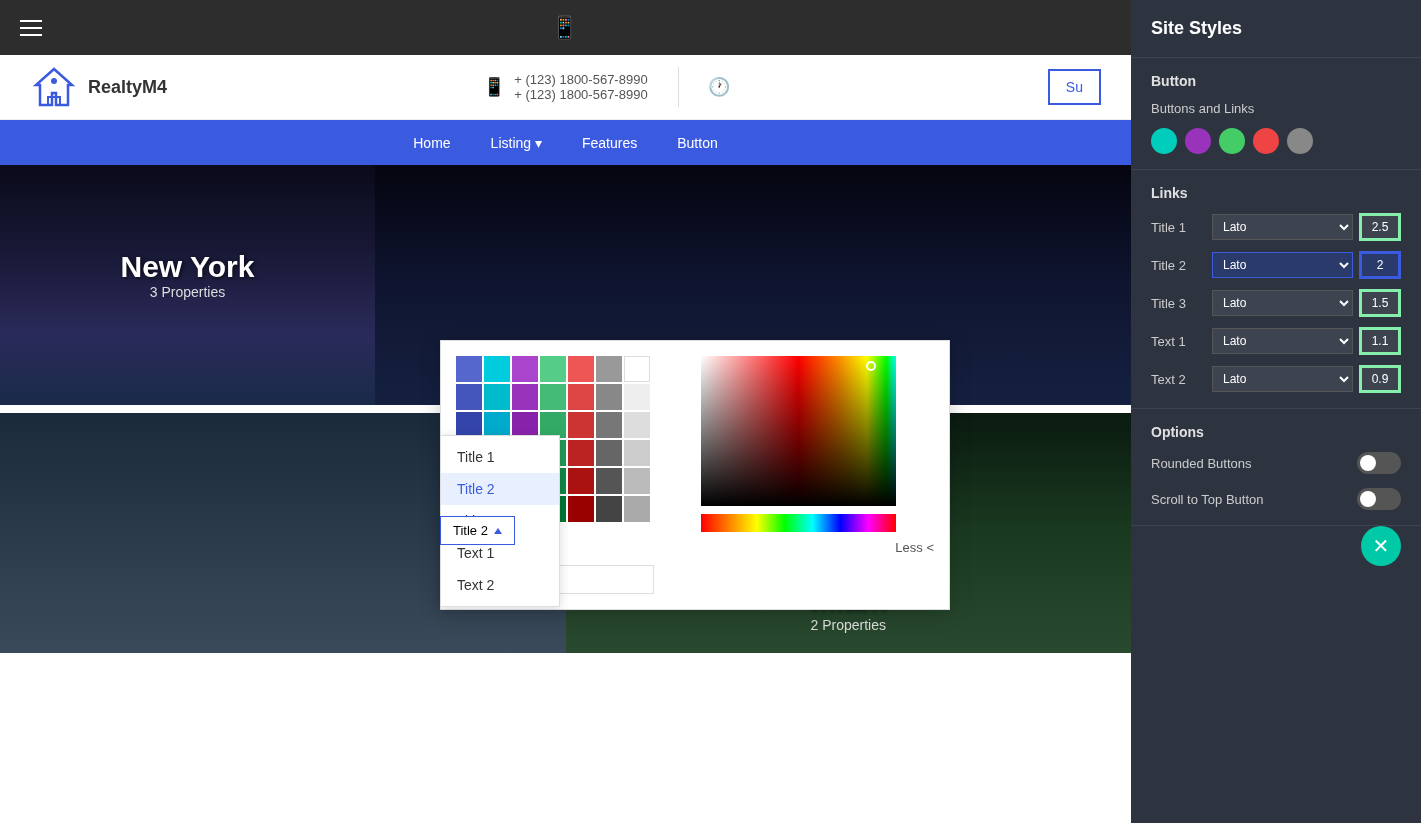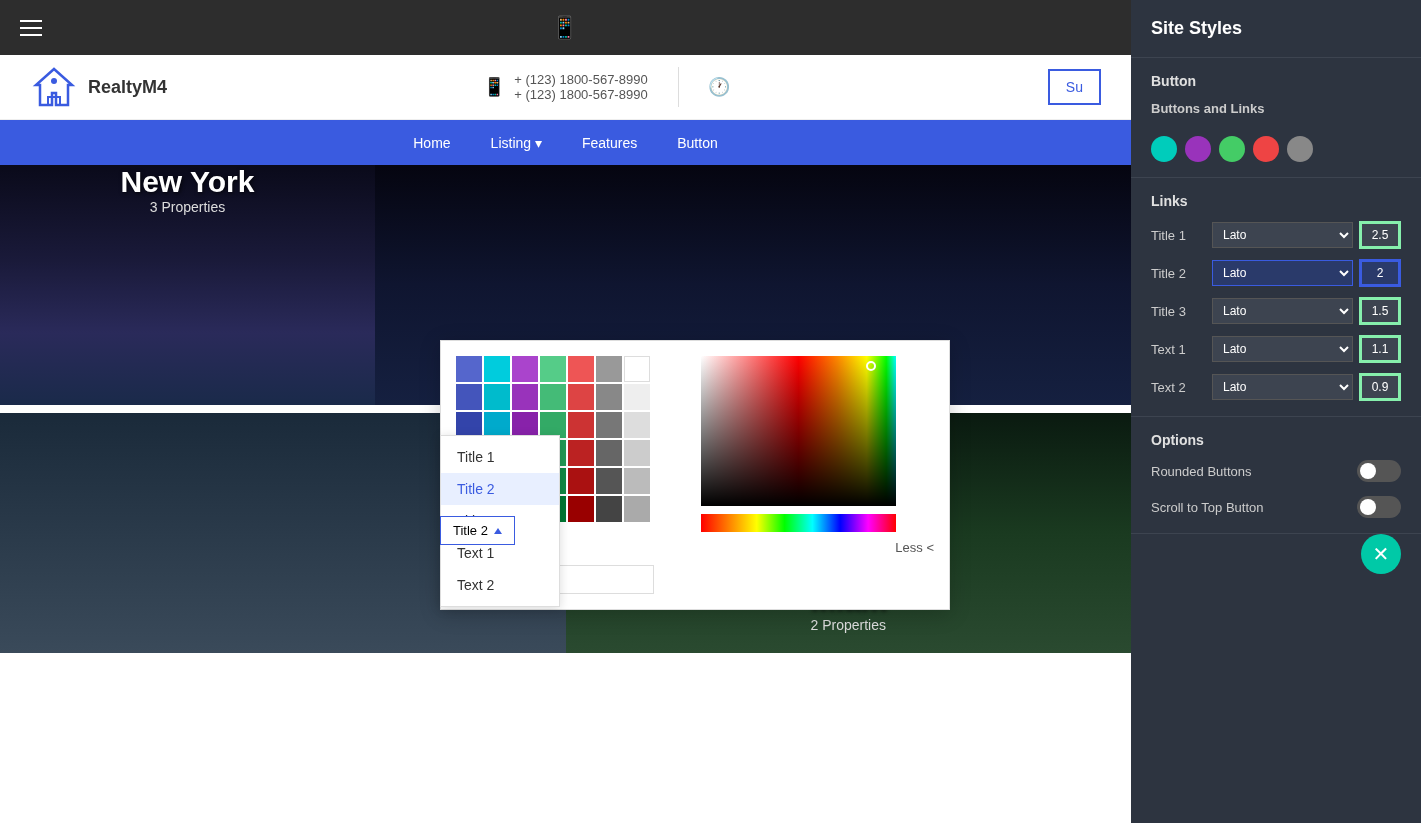--- a/index.html
+++ b/index.html
@@ -390,21 +390,21 @@
       color: #fff;
       font-size: 20px;
       z-index: 200;
     }
 
     
     .card-new-york {
       background: linear-gradient(to bottom, #0a0a1a 0%, #1a1a3a 40%, #2a2a5a 70%, #1a2a4a 100%);
       height: 240px;
       display: flex;
-      align-items: flex-start;
+      align-items: center;
       justify-content: center;
     }
     .card-nyc2 {
       background: linear-gradient(to bottom, #050510 0%, #0f1530 50%, #152040 100%);
       height: 240px;
       display: flex;
       align-items: flex-end;
       justify-content: center;
     }
     .card-sf {
@@ -630,21 +630,21 @@
 
   </div>
 </div>
 
 <div class="right-panel">
   <div class="panel-title">Site Styles</div>
 
   <div class="panel-section">
     <div class="panel-section-title">Button</div>
     <div style="margin-top:10px;">
-      <div class="primary-label" style="margin-bottom:20px;font-weight:bold;">Buttons and Links</div>
+      <div class="primary-label" style="margin-bottom:12px;">Buttons and Links</div>
       <div class="color-circles-row">
         <div class="color-circle" style="background:#00ccbb;"></div>
         <div class="color-circle" style="background:#9933bb;"></div>
         <div class="color-circle" style="background:#44cc66;"></div>
         <div class="color-circle" style="background:#ee4444;"></div>
         <div class="color-circle" style="background:#888888;"></div>
       </div>
     </div>
   </div>
 

